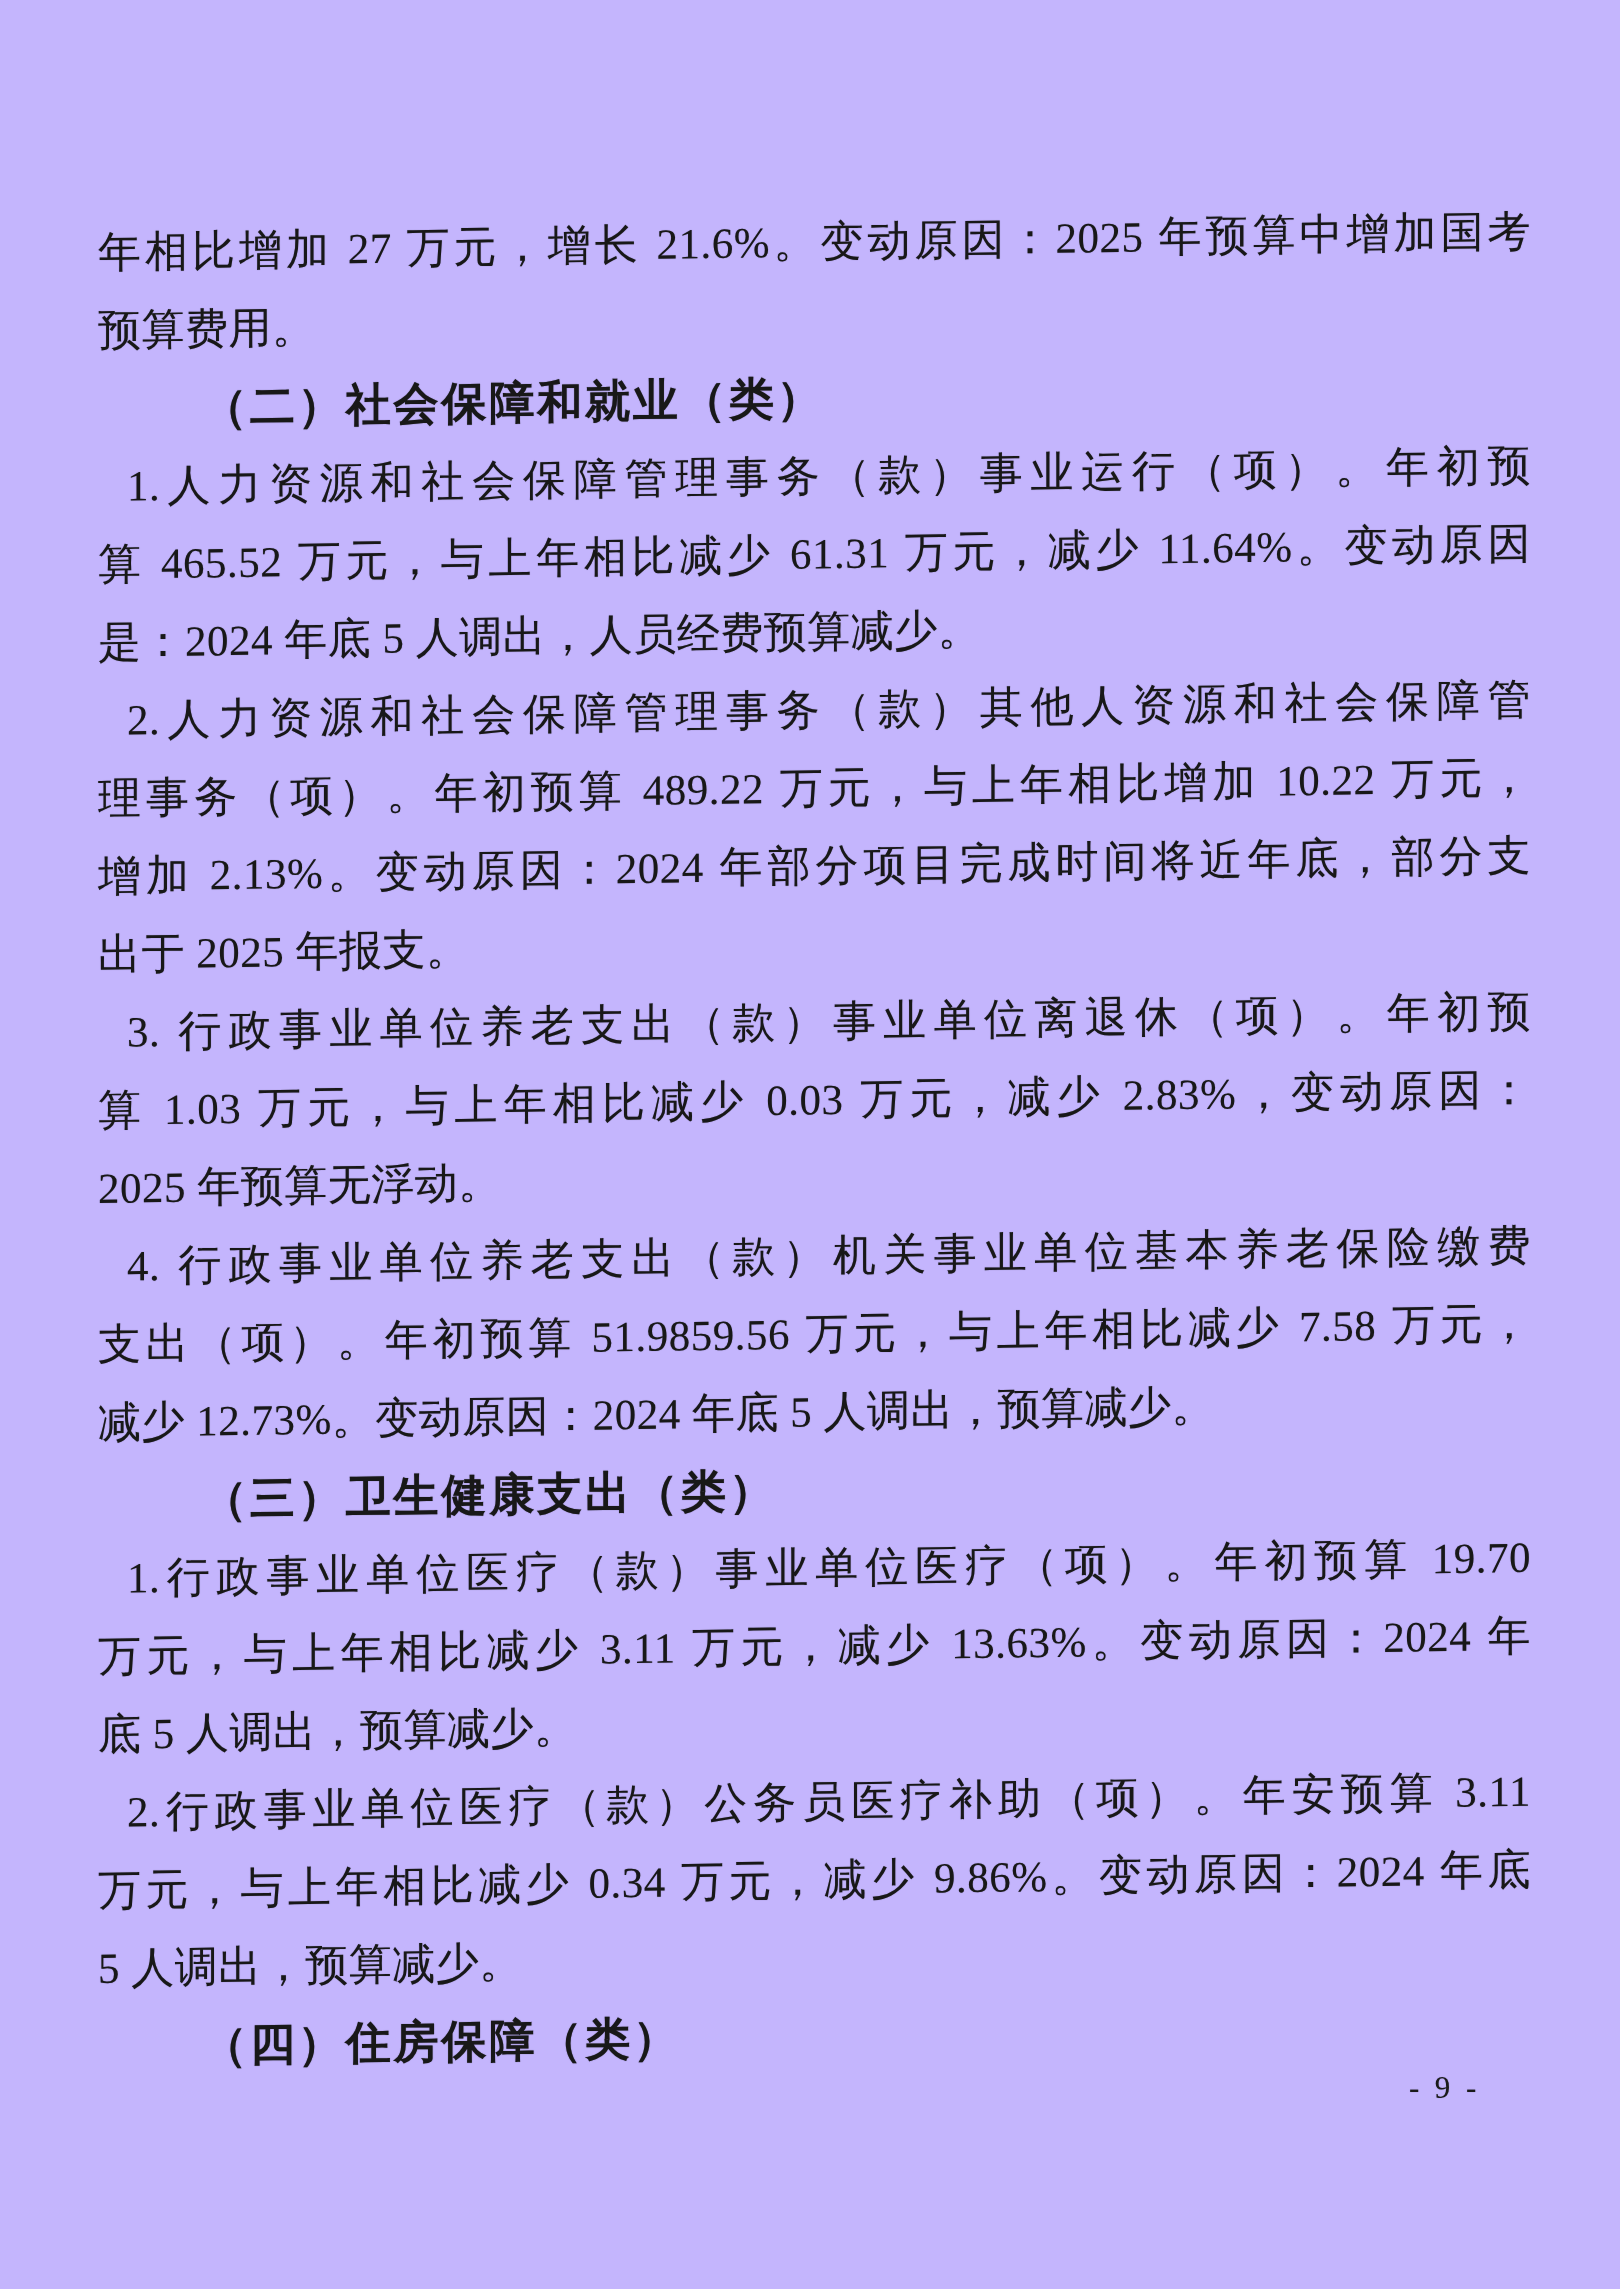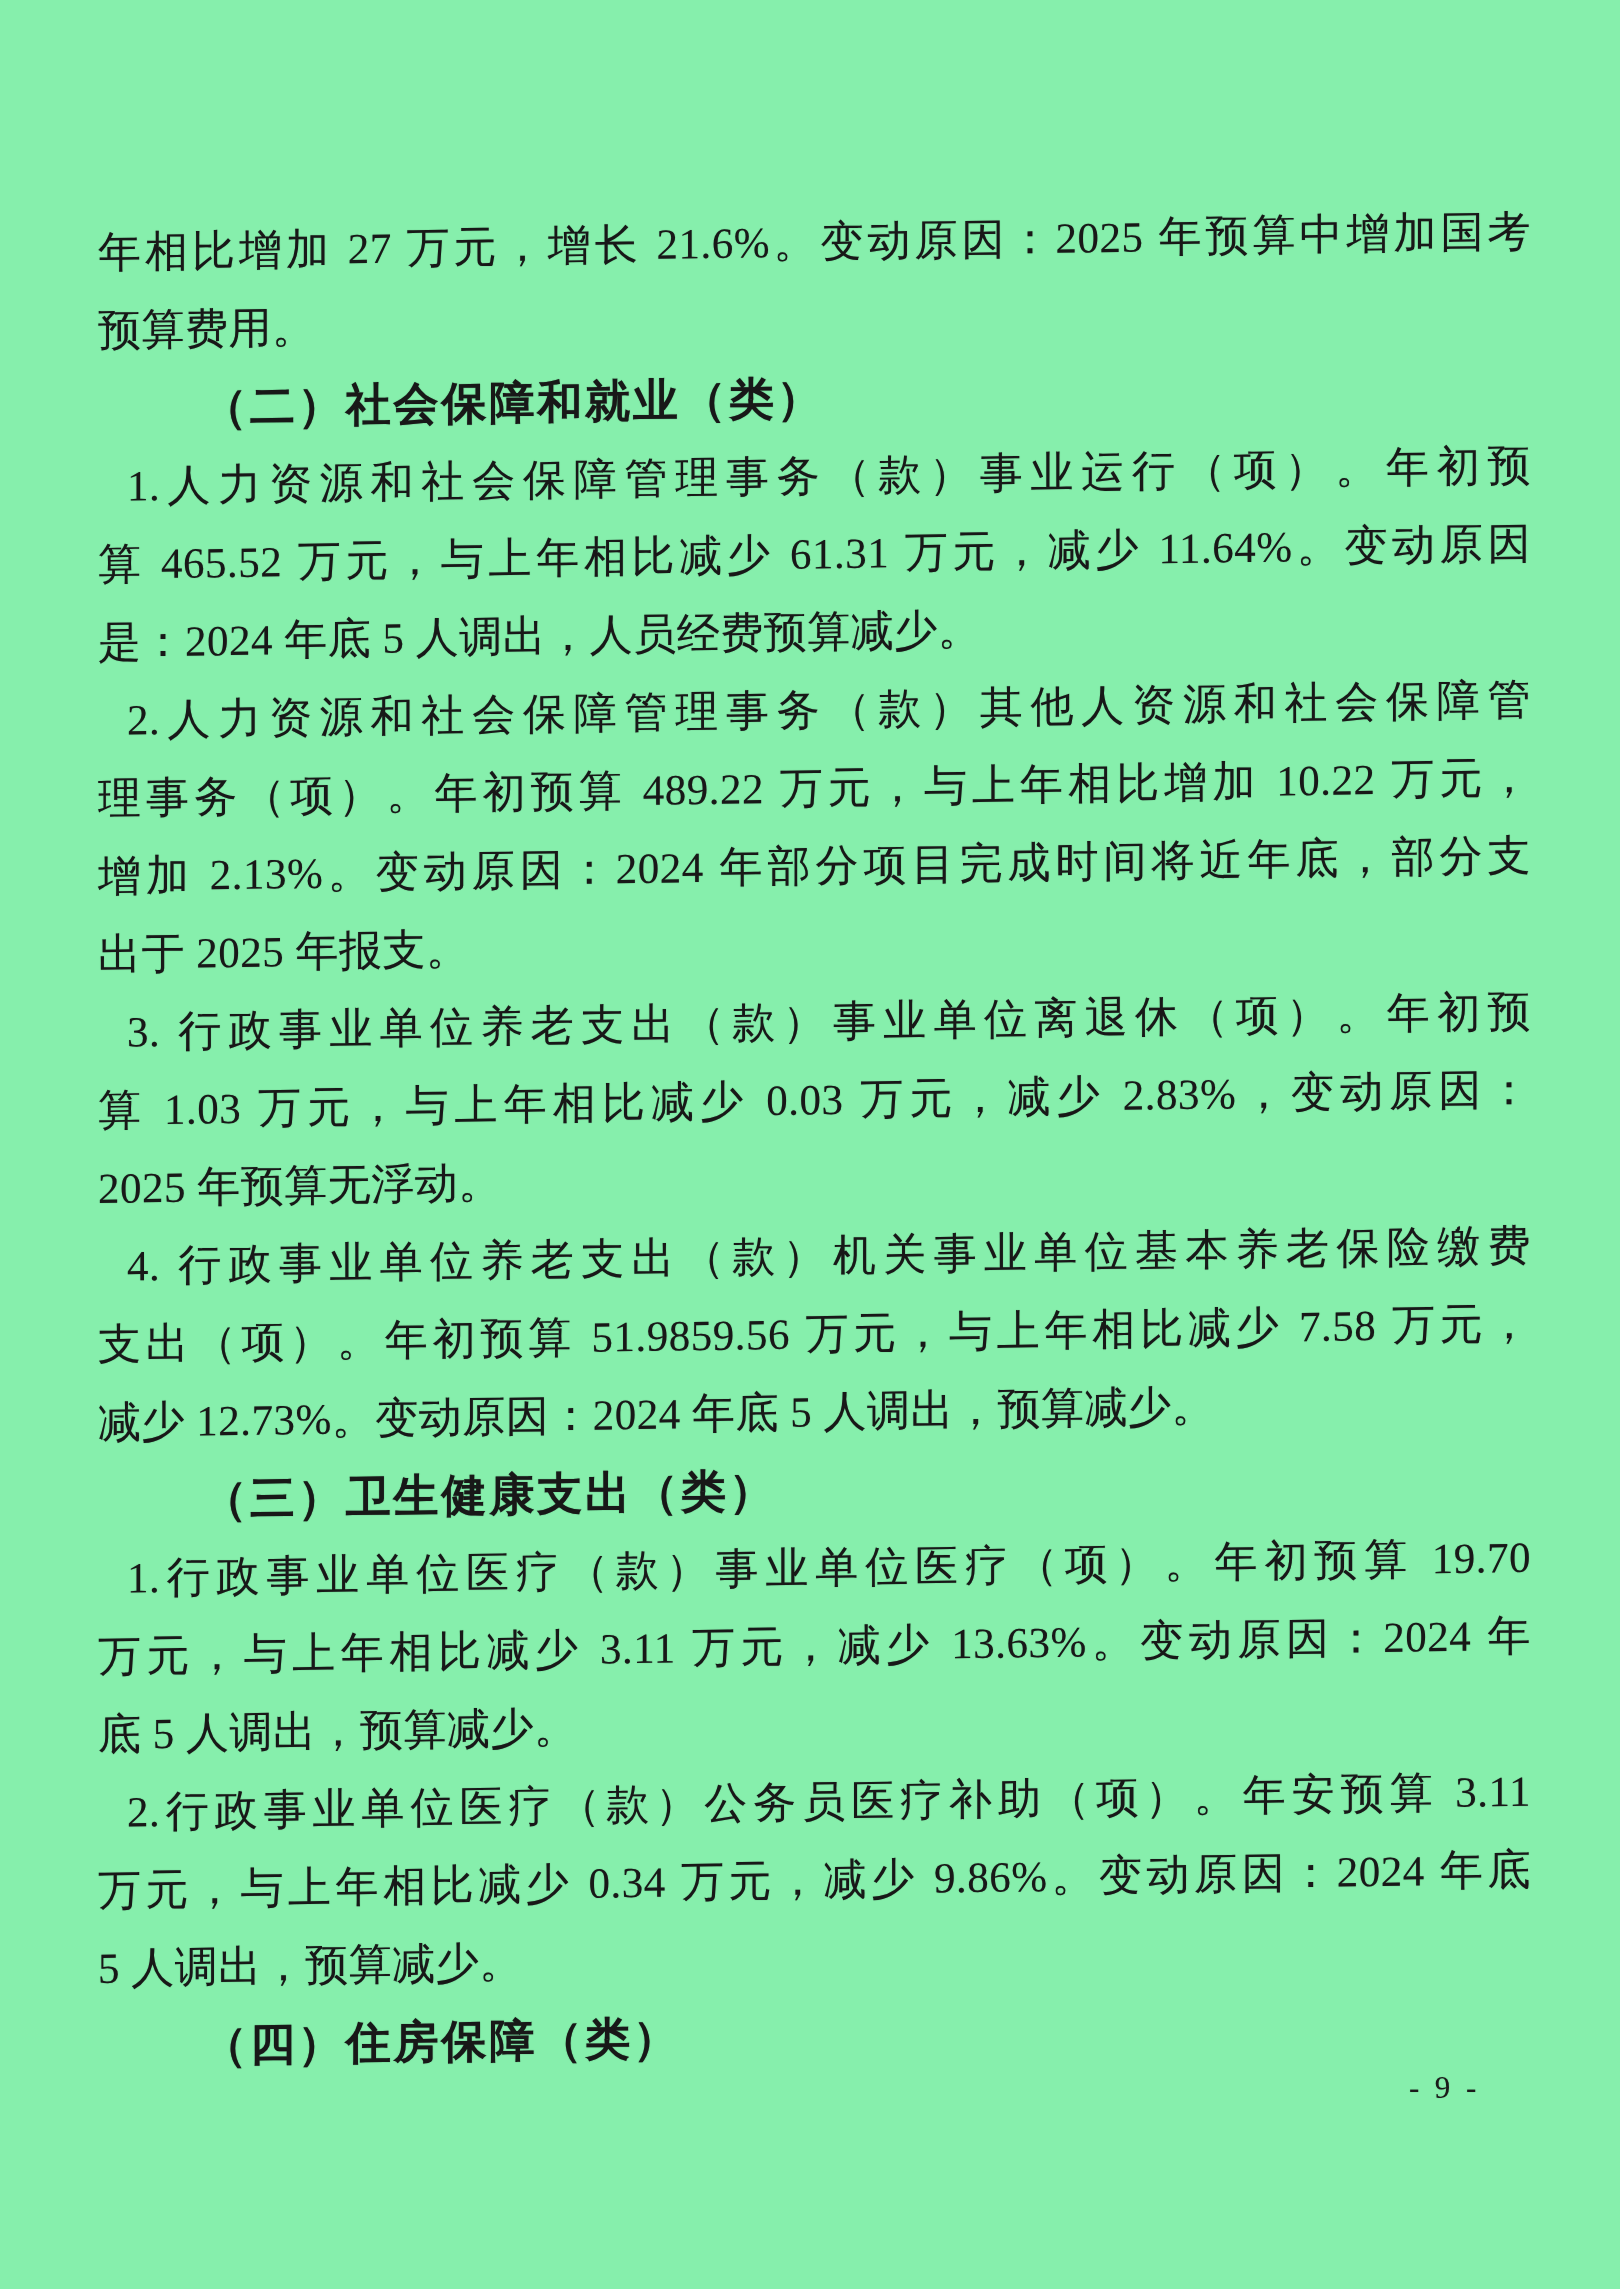--- a/index.html
+++ b/index.html
@@ -4,21 +4,21 @@
 <style>
   html, body { margin: 0; padding: 0; }
   body {
     width: 1620px; height: 2290px;
     background: #ffffff;
     font-family: "Liberation Serif", "DejaVu Serif", serif;
   }
   .page {
     position: relative;
     width: 1620px; height: 2290px;
-    background: #86efac;
+    background: #c4b5fd;
     overflow: hidden;
   }
   .content {
     position: absolute;
     left: 98px; top: 0;
     width: 1433px;
     padding-top: 214px;
     transform: skewY(-0.85deg);
     transform-origin: 0 0;
   }

